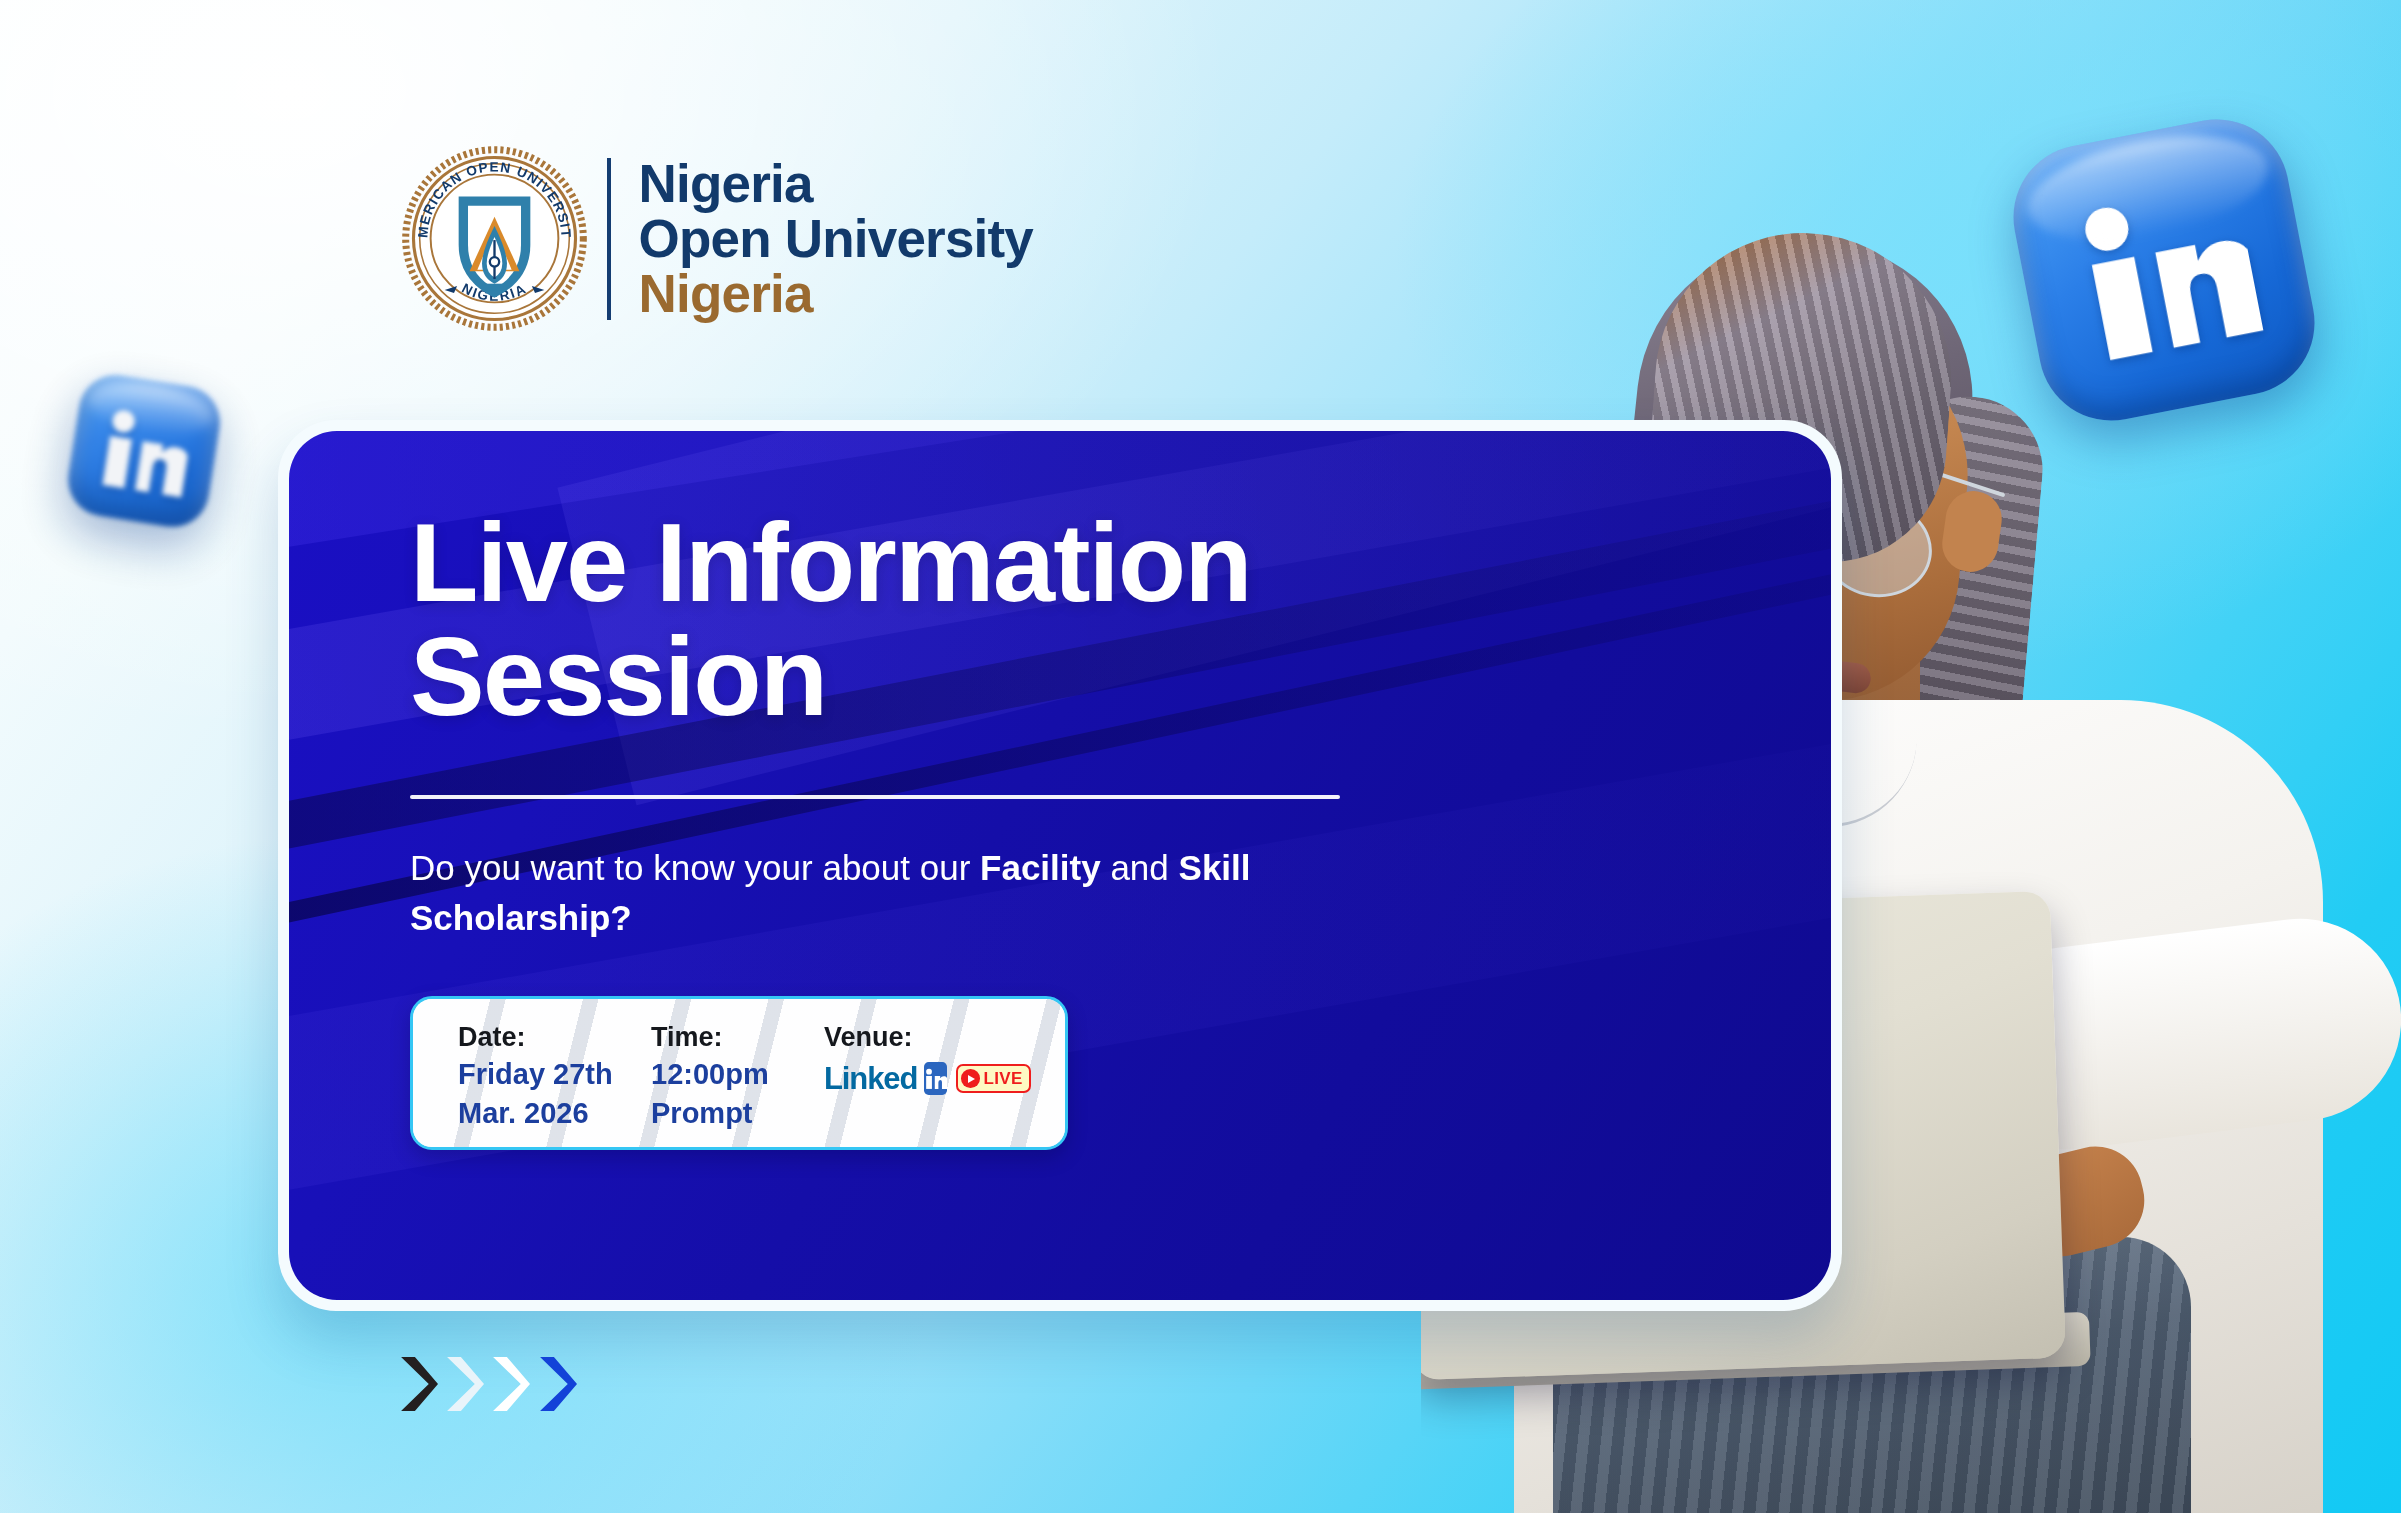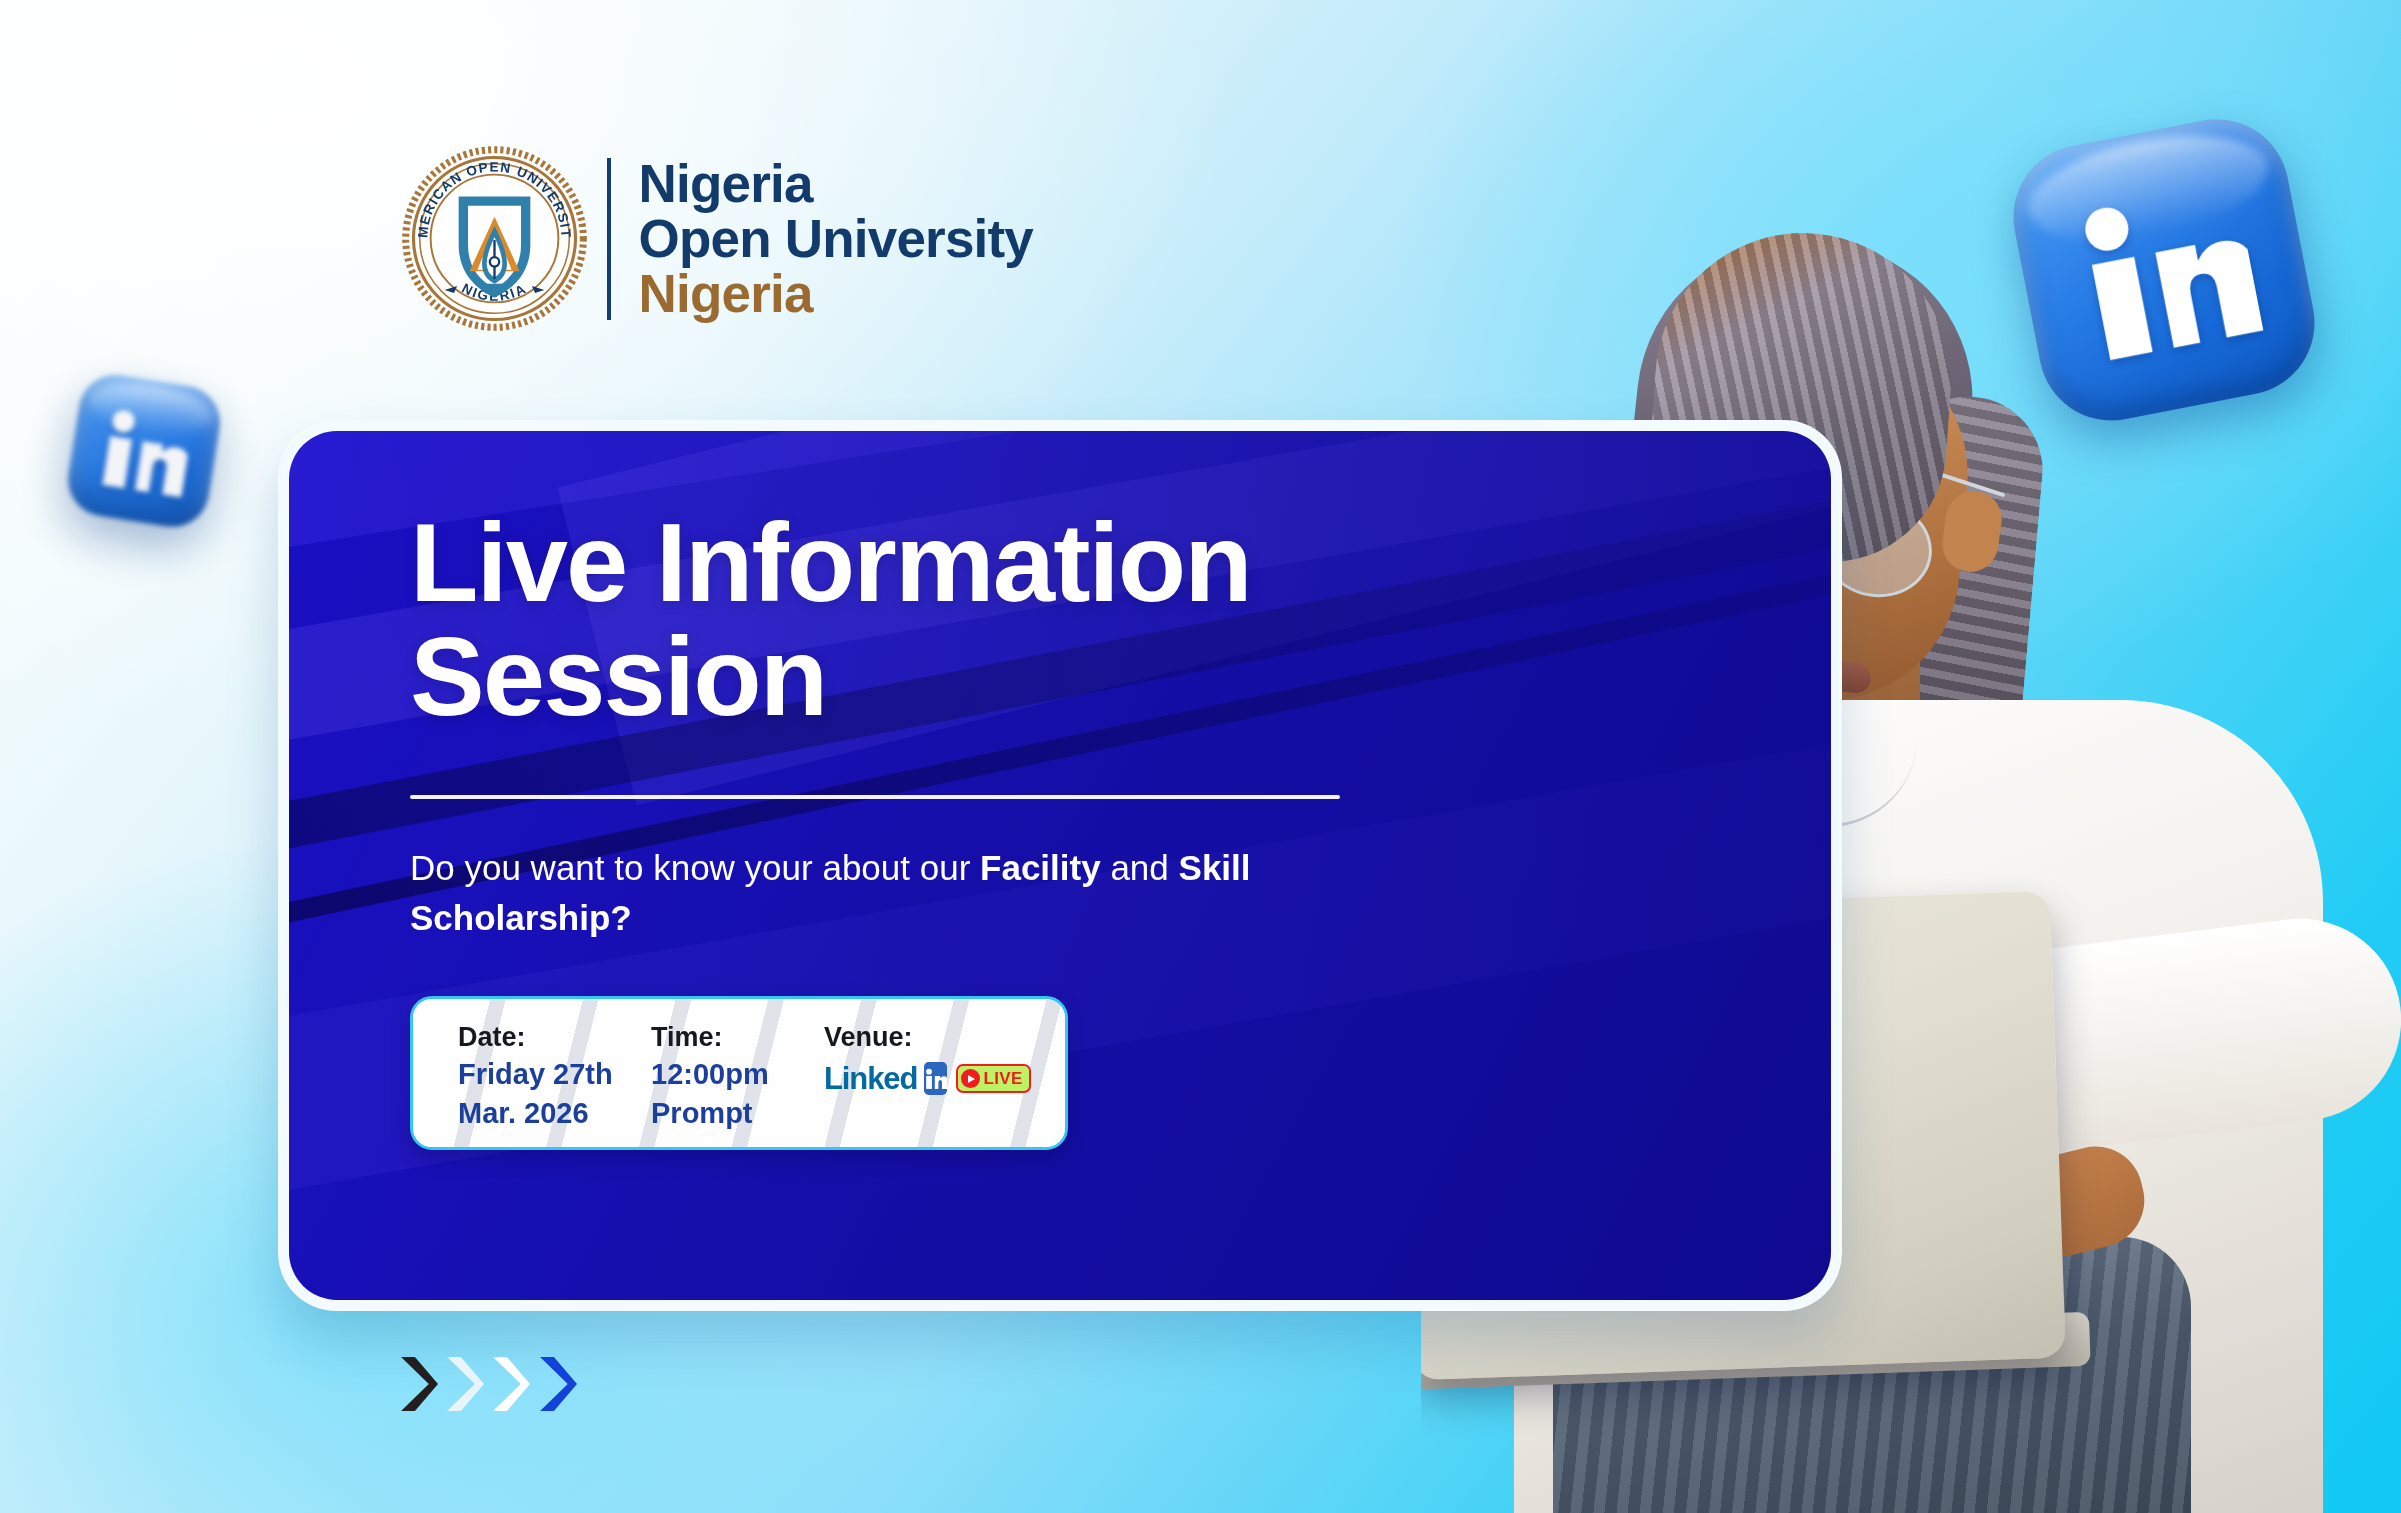--- a/index.html
+++ b/index.html
@@ -109,21 +109,21 @@
   .dcol-time{width:173px;}
   .dcol-venue{width:202px;}
   .dlabel{color:#15181d;font-weight:700;font-size:27px;line-height:1.15;}
   .dvalue{color:#1c3f9e;font-weight:700;font-size:29px;line-height:1.18;margin-top:4.7px;}
   .venue-logo{display:flex;align-items:center;gap:6.2px;margin-top:9.3px;}
   .li-word{color:#0369a1;font-weight:700;font-size:31px;letter-spacing:-1.1px;line-height:1;}
   .li-sq{width:33px;height:33px;border-radius:4.7px;background:#2b66bf;display:flex;align-items:center;justify-content:center;}
   .li-sq svg{width:23px;height:23px;}
   .live-badge{
     display:inline-flex;align-items:center;gap:3.9px;border:2.3px solid #ef1d1d;border-radius:7px;
-    padding:2.3px 6.2px 2.3px 3.1px;margin-left:3.1px;background:#bef264;
+    padding:2.3px 6.2px 2.3px 3.1px;margin-left:3.1px;background:#fef9c3;
   }
   .live-play{width:18.7px;height:18.7px;border-radius:50%;background:#ef1d1d;display:flex;align-items:center;justify-content:center;}
   .live-play i{display:block;width:0;height:0;border-left:7px solid #fff;border-top:4.7px solid transparent;border-bottom:4.7px solid transparent;margin-left:2.3px;}
   .live-text{color:#ef1d1d;font-weight:700;font-size:17px;letter-spacing:0.4px;}
 
   
   .chevrons{position:absolute;left:398px;top:1355px;display:flex;align-items:center;gap:6.2px;}
   .chev{width:40px;height:58px;}
 
   

